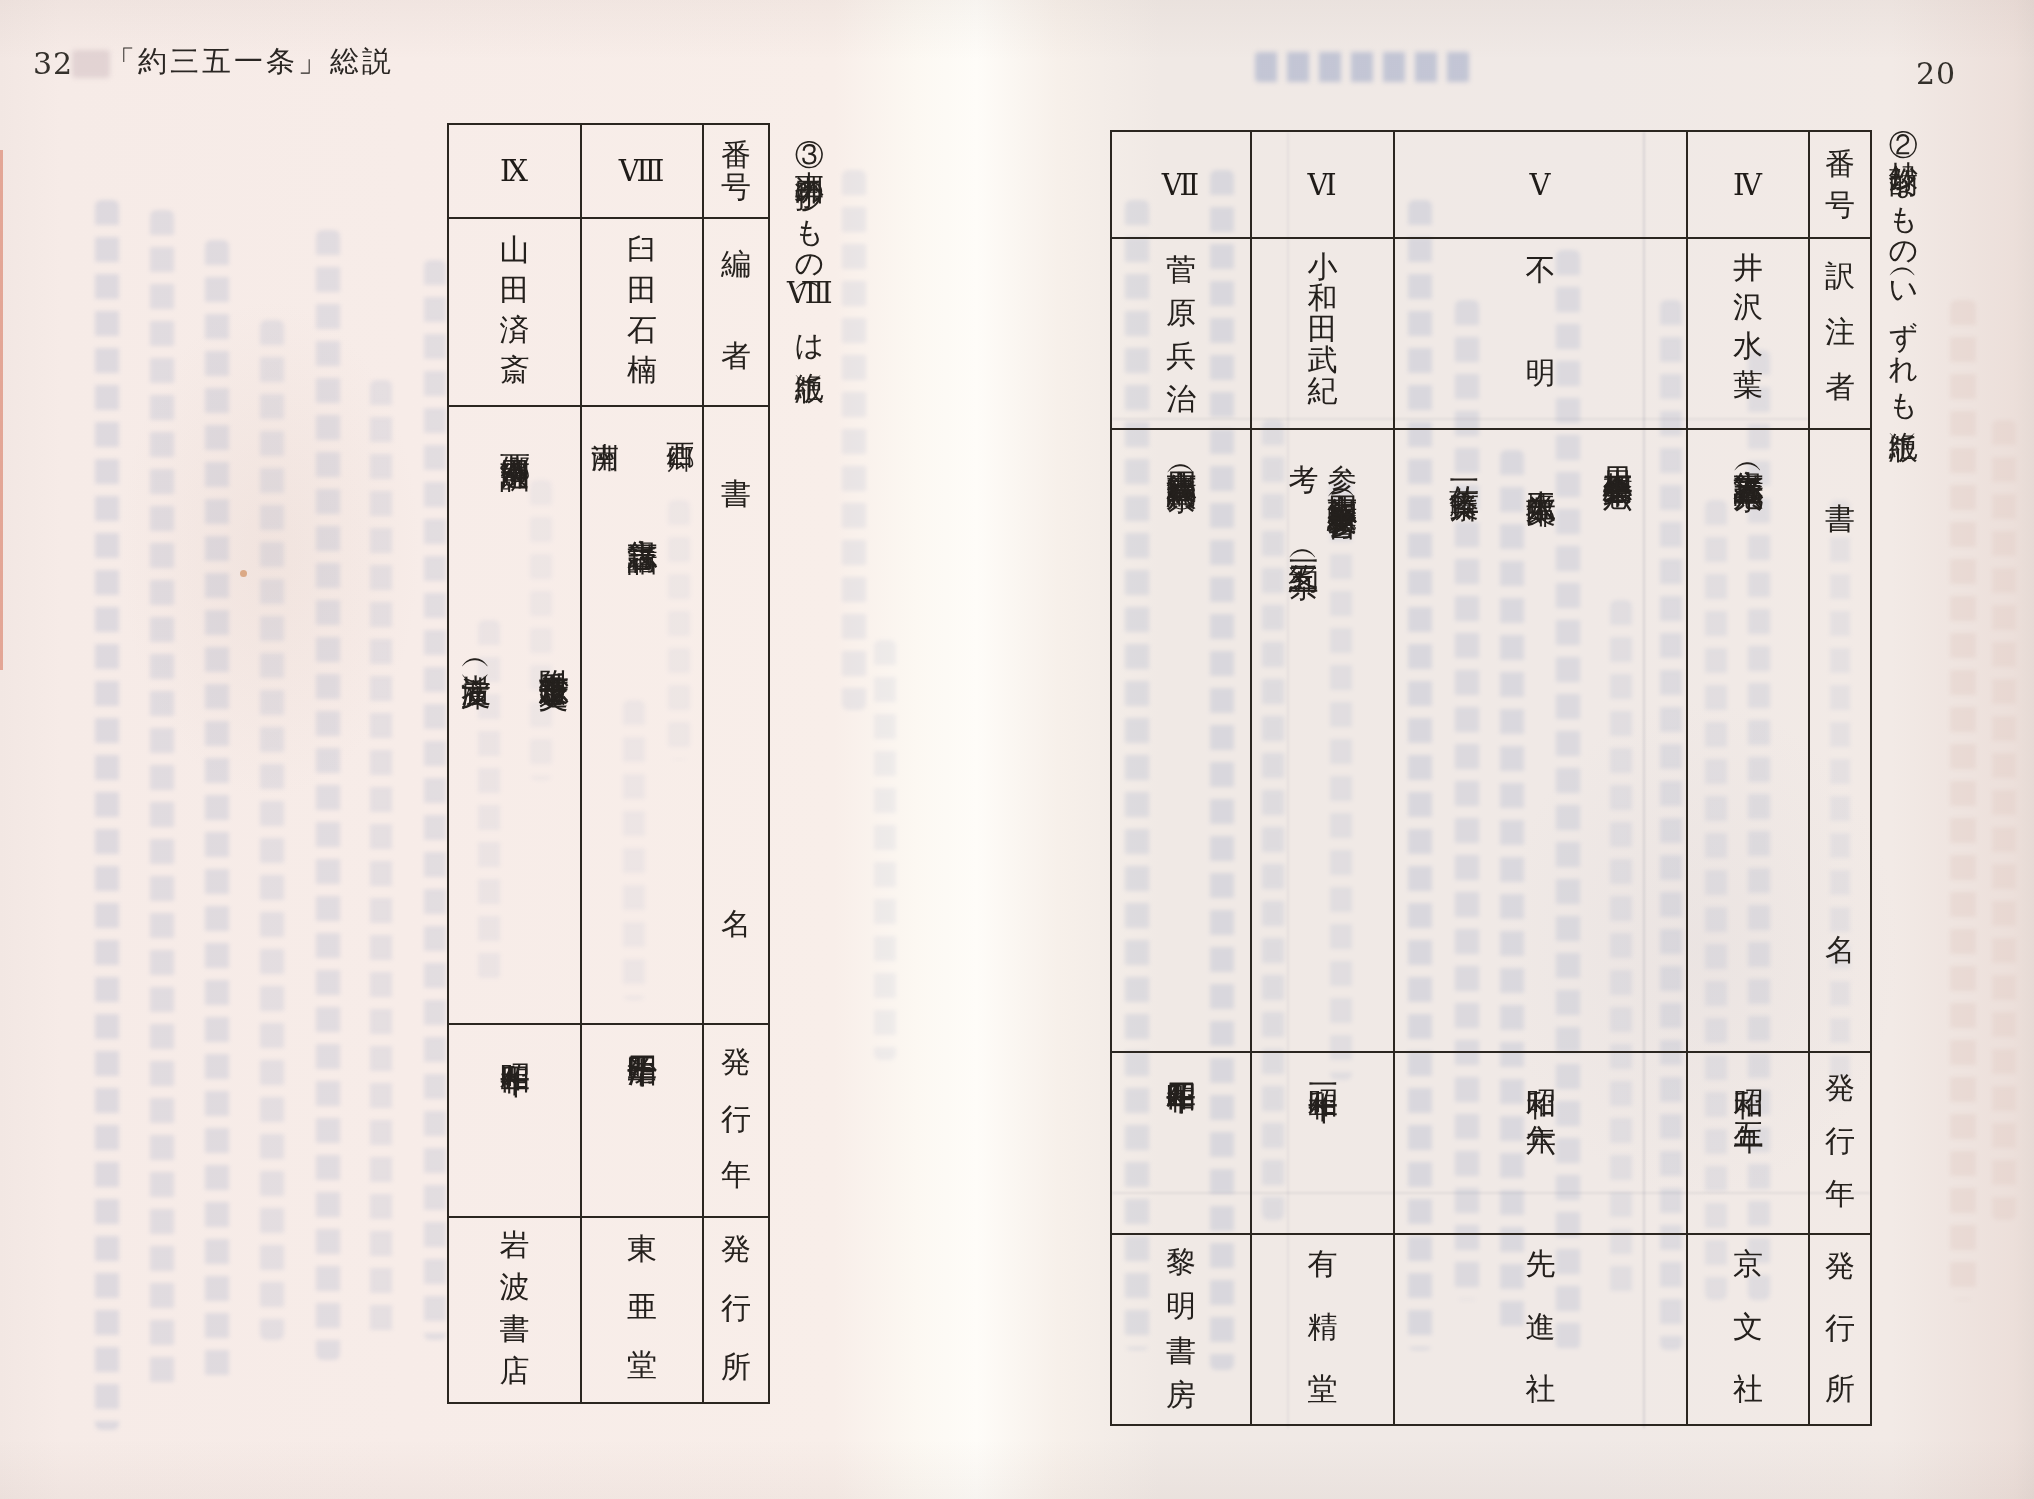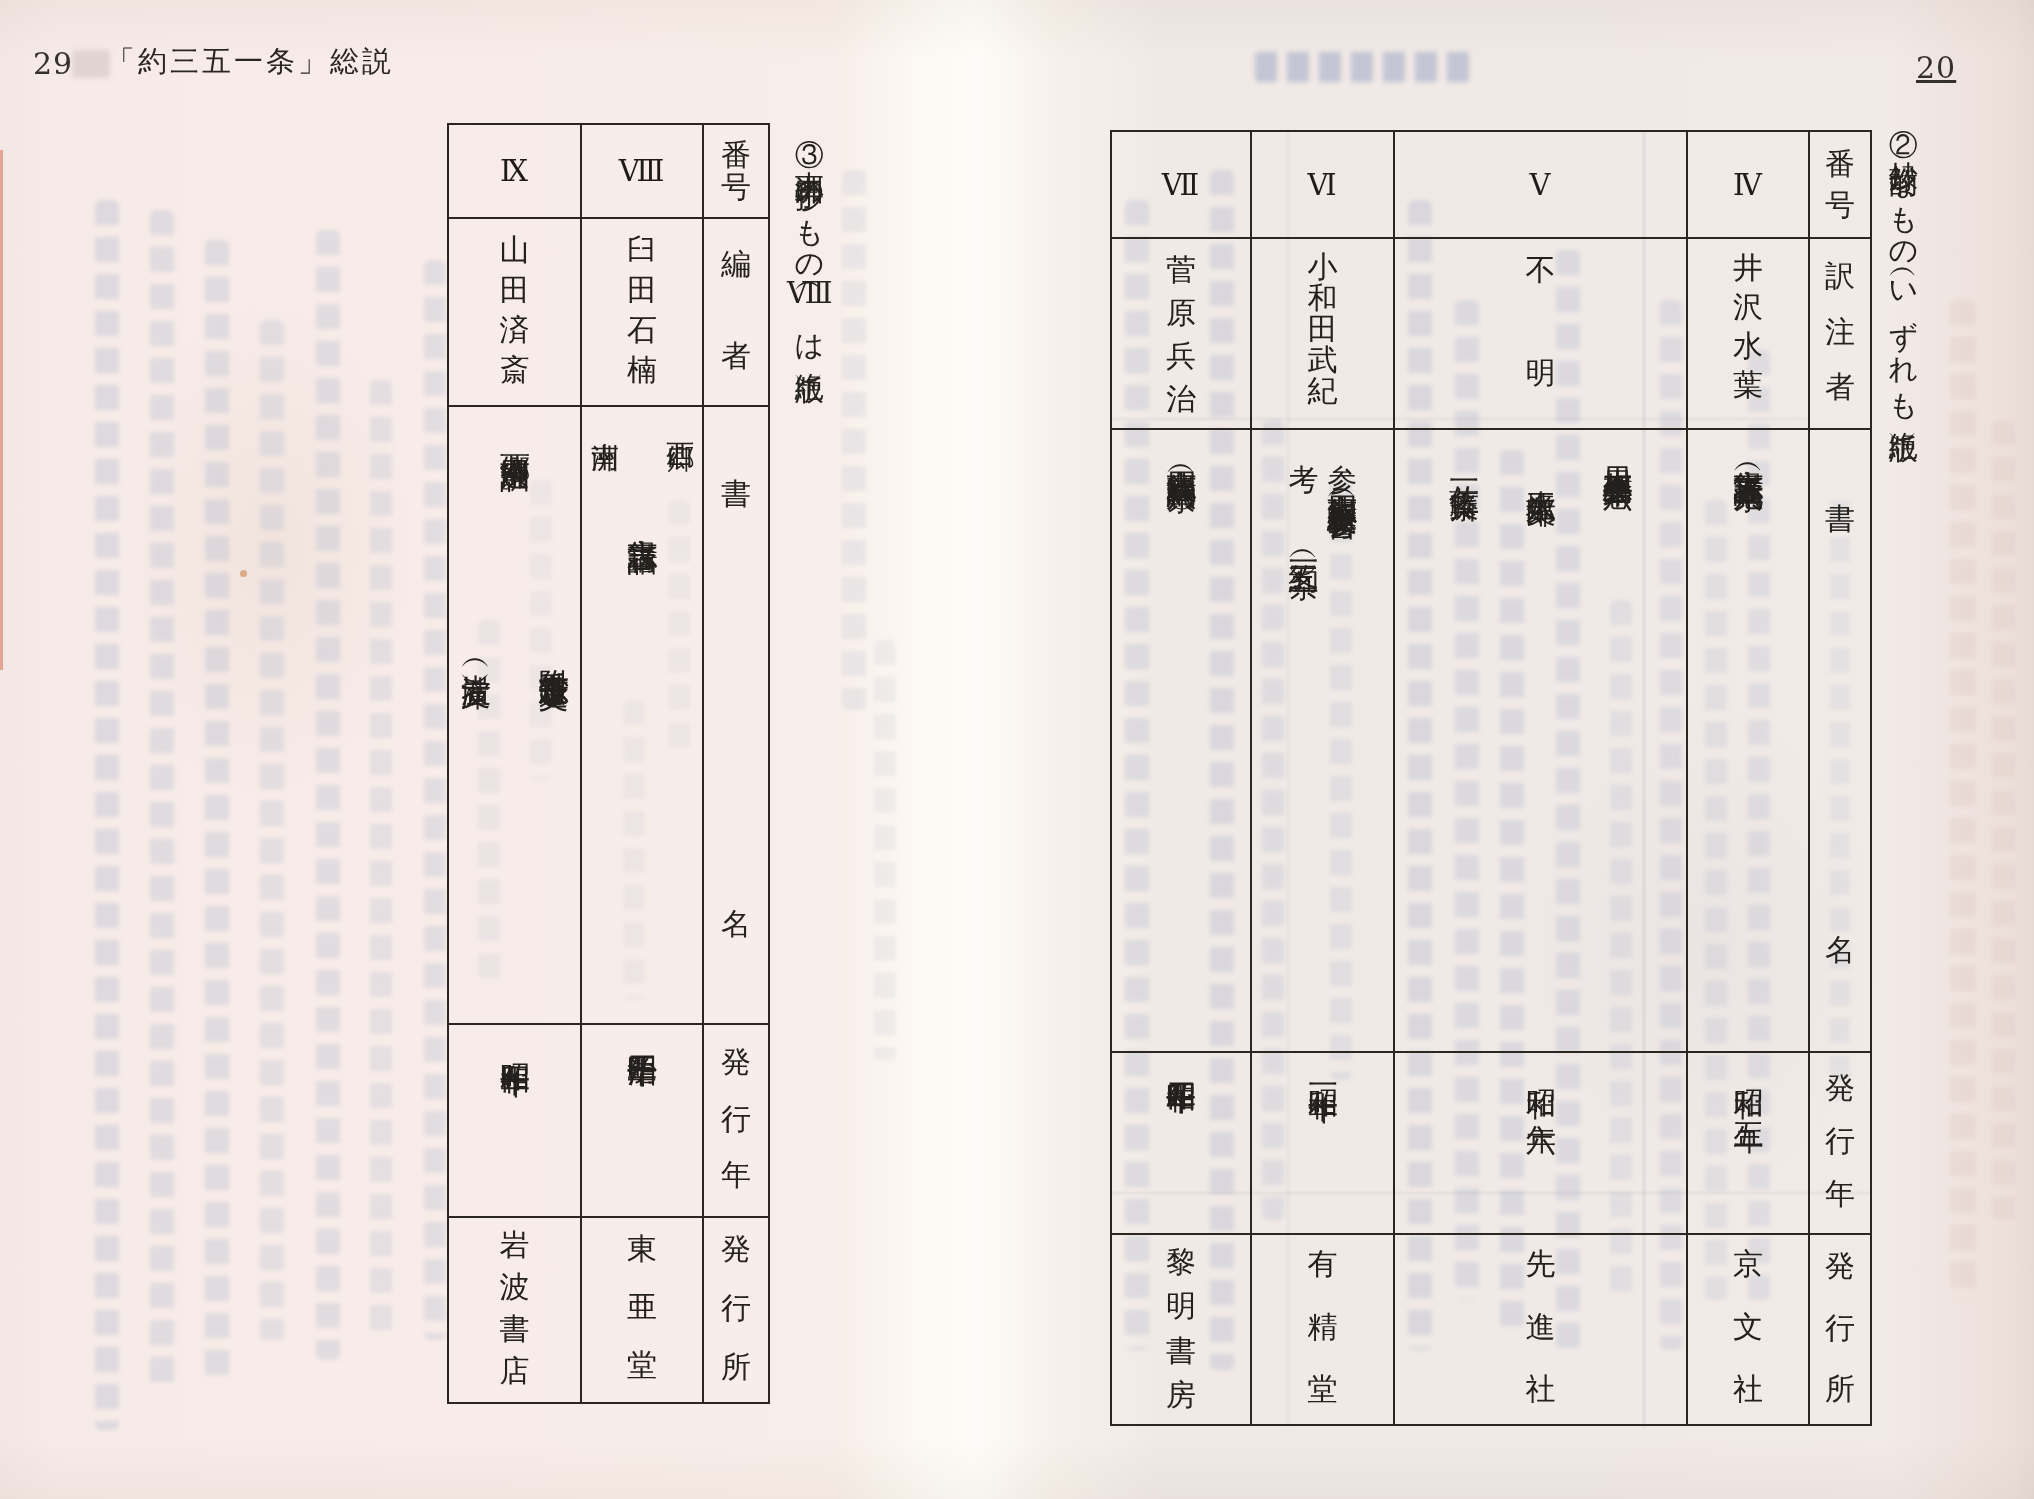--- a/index.html
+++ b/index.html
@@ -70,26 +70,26 @@
 </head>
 <body>
 
 <div class="scene">
 
   <div class="blotch" style="left:120px;top:300px;width:300px;height:500px;background:radial-gradient(closest-side,rgba(214,190,180,0.18),transparent)"></div>
   <div class="blotch" style="left:1500px;top:700px;width:400px;height:500px;background:radial-gradient(closest-side,rgba(205,200,205,0.16),transparent)"></div>
   <div class="blotch" style="left:240px;top:570px;width:7px;height:7px;background:rgba(200,120,60,0.55);filter:blur(0.5px)"></div>
   <div class="scan-edge"></div>
 
-  <div class="hz pagenum" style="left:33px;top:46px;">29</div>
+  <div class="hz pagenum" style="left:33px;top:46px;">32</div>
   <div class="ghost-h" style="left:72px;top:50px;width:38px;height:28px;--gc:rgba(205,168,158,0.5);background:rgba(190,165,175,0.35);"></div>
   <div class="hz runhead" style="left:106px;top:42px;">「約三五一条」総説</div>
   <div class="vl vl-abs title-v" style="left:792px;top:116px;height:480px;">③南洲手抄のもの（Ⅷは絶版）</div>
 
-  <div class="hz pagenum" style="left:1916px;top:50px;text-decoration:underline;">20</div>
+  <div class="hz pagenum" style="left:1916px;top:56px;">20</div>
   <div class="vl vl-abs title-v" style="left:1886px;top:106px;height:540px;">②抄録的なもの（いずれも絶版）</div>
   <div class="ghost-h" style="left:1255px;top:52px;width:215px;height:30px;"></div>
 
   <div class="jtable t-left" style="left:447px;top:123px;">
 
     <div class="jcol" style="width:131px;">
       <div class="cell num rh1">
           <span class="rn">Ⅸ</span>
         </div>
       <div class="cell rh2">

